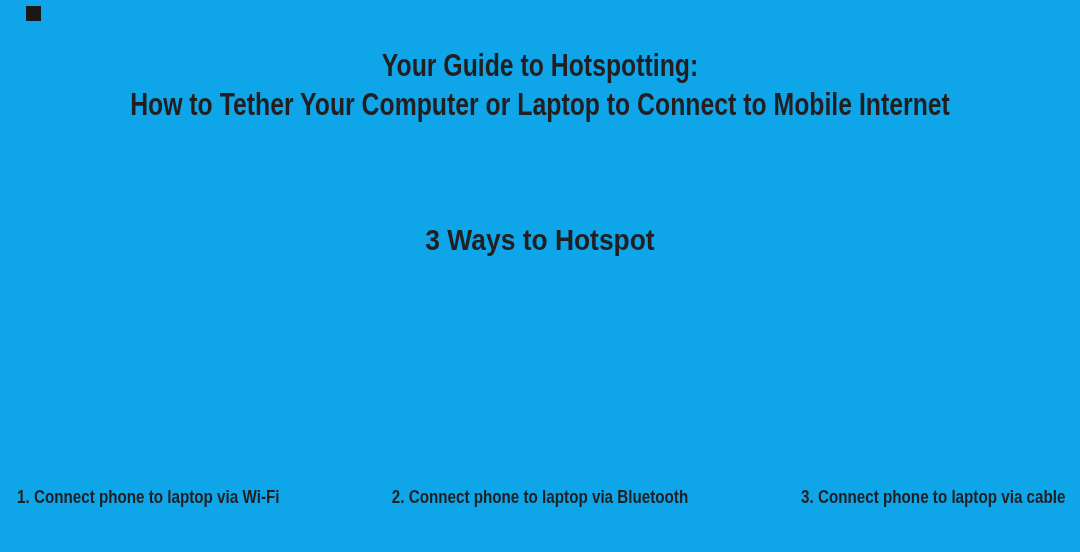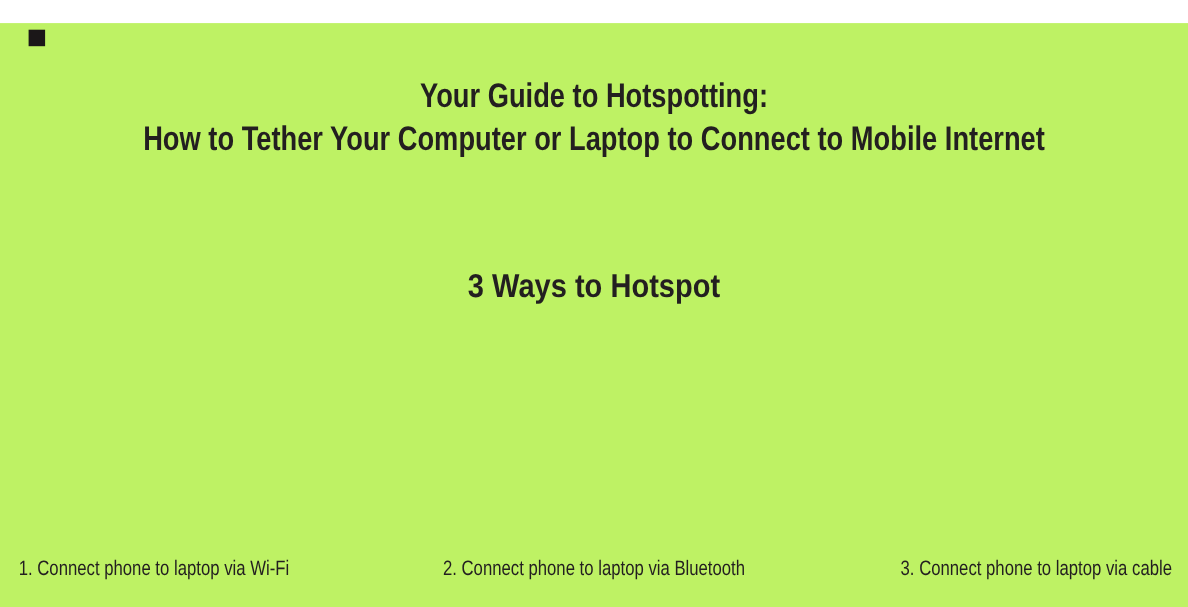--- a/index.html
+++ b/index.html
@@ -11,22 +11,21 @@
     height: 552px;
     background: #ffffff;
     font-family: "Liberation Sans", sans-serif;
     position: relative;
     overflow: hidden;
     color: #231f20;
   }
   .page {
     position: absolute;
     inset: 0;
-    background: #bef264;
-    margin-top: 21px;
+    background: #0ea5e9;
   }
   .corner-marker {
     position: absolute;
     left: 26px;
     top: 6px;
     width: 15px;
     height: 15px;
     background: #1b1718;
   }
   .title {
@@ -57,21 +56,21 @@
     transform: scaleX(0.88);
     transform-origin: 50% 50%;
   }
   .steps {
     position: absolute;
     top: 483px;
     left: 0;
     width: 1080px;
     height: 28px;
     font-size: 19px;
-    font-weight: 400;
+    font-weight: 700;
     line-height: 28px;
     white-space: nowrap;
   }
   .step {
     position: absolute;
     top: 0;
     display: inline-block;
   }
   .step-1 {
     left: 17px;

